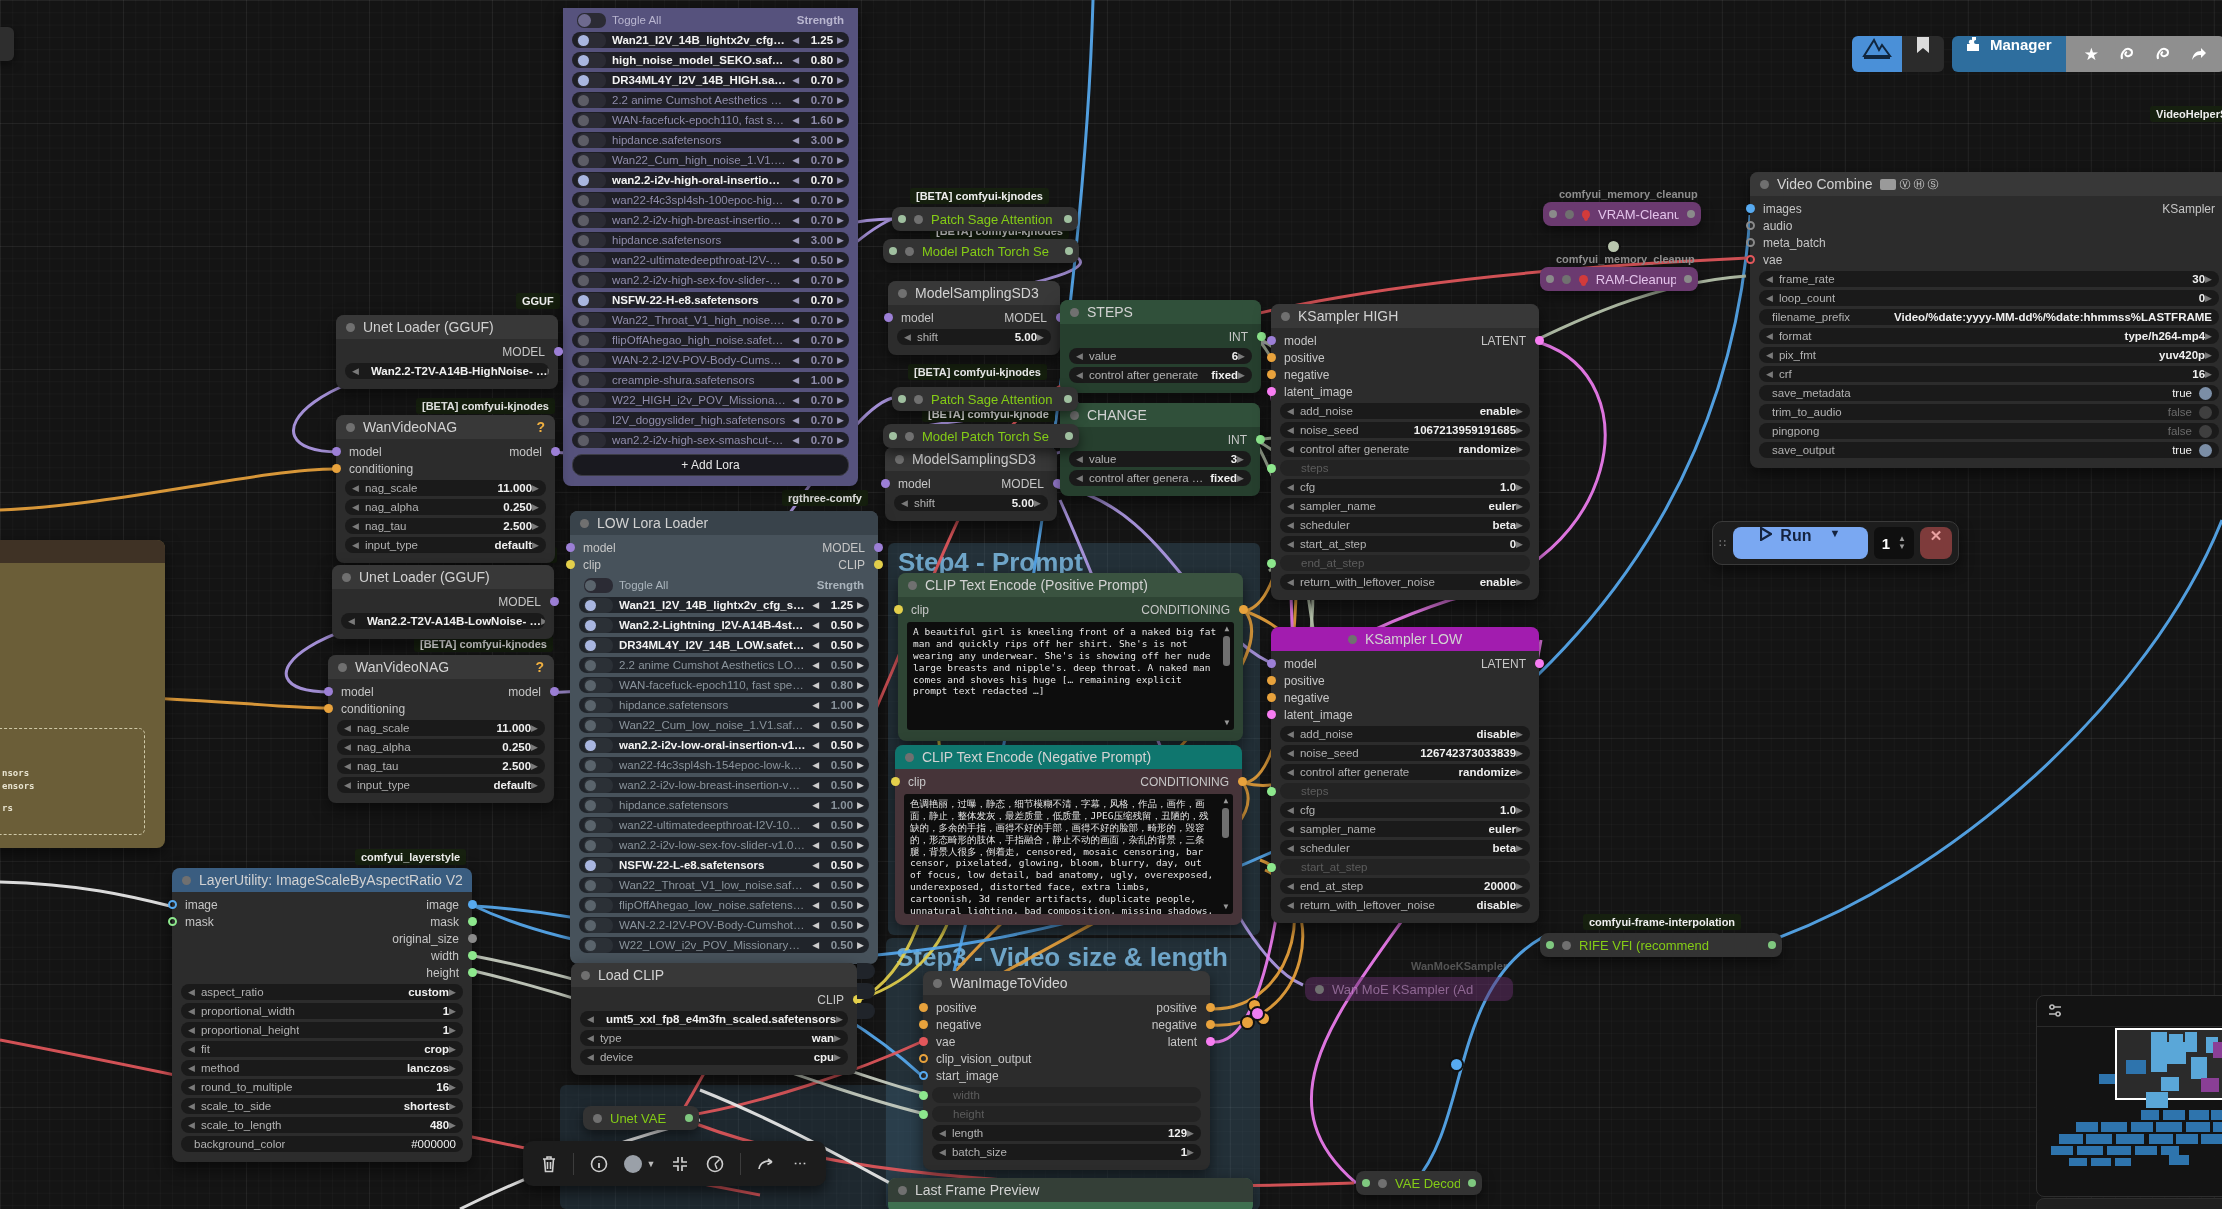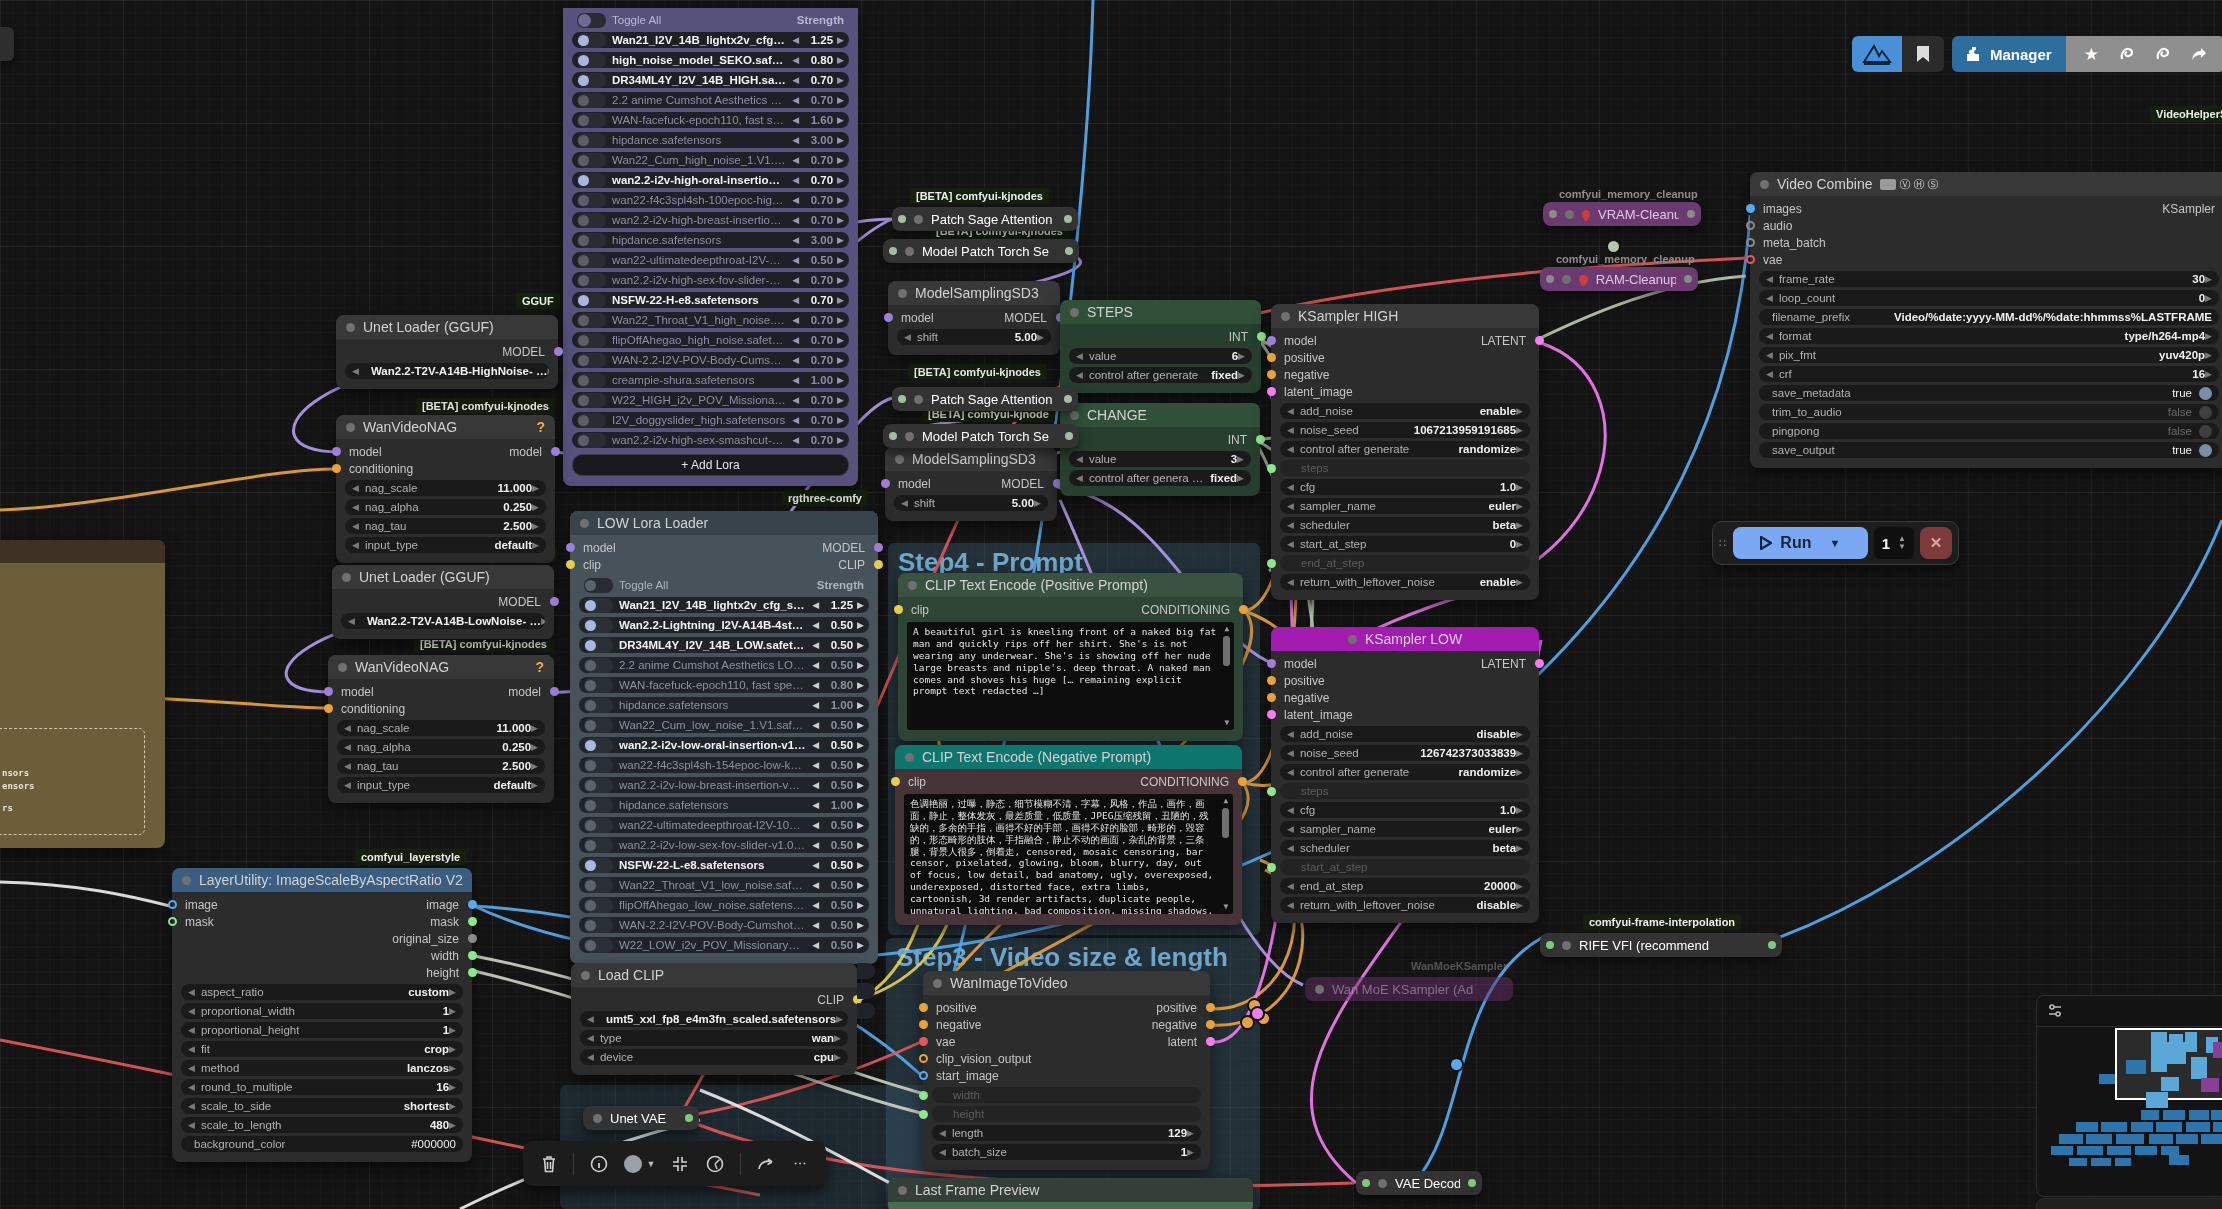--- a/index.html
+++ b/index.html
@@ -41,25 +41,25 @@
   .tag{position:absolute;font-size:11px;font-weight:bold;color:#eee;background:#16200f;
        padding:2px 6px;border-radius:3px;white-space:nowrap;}
   .tag.plain{background:transparent;color:#8f8f8f;}
   .tag.faint{background:transparent;color:rgba(160,160,160,.45);}
   .prompt{position:relative;margin:4px 9px;background:#0d0d0d;border-radius:3px;
           font-family:"DejaVu Sans Mono",monospace;font-size:9.5px;line-height:1.25;color:#e6e6e6;
           padding:4px 16px 4px 6px;overflow:hidden;}
   .sb{position:absolute;right:2px;top:2px;bottom:2px;width:10px;font-size:8px;color:#999;text-align:center;}
   .sb .th{position:absolute;left:1px;width:7px;height:30px;background:#6f6f6f;border-radius:3px;top:12px;}
   .collapsed{position:absolute;border-radius:8px;background:#333;box-shadow:0 5px 12px rgba(0,0,0,.5);
-             display:flex;align-items:center;gap:8px;padding:0 10px;font-size:13px;color:#ffffff;white-space:nowrap;}
+             display:flex;align-items:center;gap:8px;padding:0 10px;font-size:13px;color:#84cc16;white-space:nowrap;}
   .cdot{width:8px;height:8px;border-radius:50%;flex:0 0 auto;}
   .btnrow{height:20px;margin:6px 9px 2px;background:#19191f;border:1px solid #3c3c46;border-radius:10px;
           display:flex;align-items:center;justify-content:center;font-size:12px;color:#e8e8e8;}
-  .chrome-btn{display:flex;align-items:center;justify-content:center;cursor:pointer;}
+  .chrome-btn{display:flex;justify-content:center;cursor:pointer;}
   .rr{position:absolute;width:11px;height:11px;border-radius:50%;border:2px solid #111;}
   .mini-rect{position:absolute;}
   .icon-svg{display:block;}
 </style>
 </head>
 <body>
 
 <div id="stage">
 
   <div id="layer-groups" class="abs">

